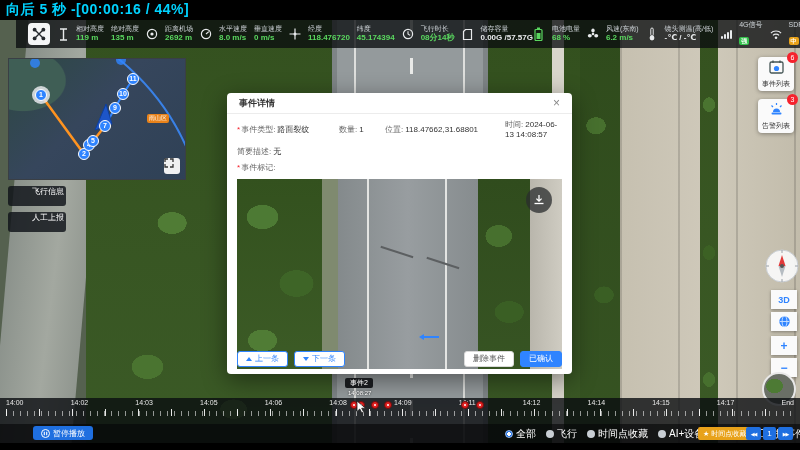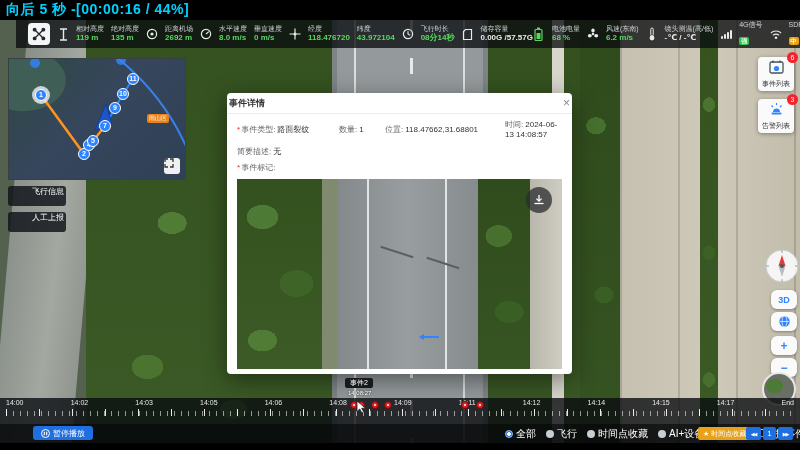--- a/index.html
+++ b/index.html
@@ -73,21 +73,21 @@
   .region-badge{position:absolute;left:138px;top:55px;background:#e8821a;color:#fff;font-size:6px;
     border-radius:2px;padding:0 2px;line-height:9px;}
   .map-expand{position:absolute;right:5px;bottom:5px;width:16px;height:16px;background:rgba(250,250,250,.95);
     border-radius:3px;display:flex;align-items:center;justify-content:center;}
   
   .panel-btn{position:absolute;left:8px;width:58px;height:20px;background:rgba(15,18,24,.82);border-radius:3px;
     display:flex;gap:20px;padding:0 4px;color:#fff;font-size:8px;white-space:nowrap;}
   
   .modal{position:absolute;left:227px;top:93px;width:345px;height:281px;background:#fff;border-radius:4px;
     box-shadow:0 6px 24px rgba(0,0,0,.45);font-size:8px;color:#333;}
-  .modal-header{height:21px;border-bottom:1px solid #ececec;display:flex;align-items:center;padding:0 2px;gap:18px;}
+  .modal-header{height:21px;border-bottom:1px solid #ececec;display:flex;align-items:center;padding:0 12px;gap:18px;}
   .modal-title{font-size:9px;font-weight:bold;color:#333;flex:1;}
   .modal-close{font-size:12px;color:#888;cursor:pointer;line-height:1;}
   .modal-body{padding:6px 10px 8px;}
   .field-row{display:flex;align-items:center;line-height:1.3;}
   .fl{color:#666;}.fv{color:#333;margin-left:2px;}
   .req{color:#f5222d;margin-right:1px;}
   .fcol-1{width:102px;}.fcol-2{width:46px;}.fcol-3{width:120px;}.fcol-4{flex:1;}
   .row-2{margin-top:6px;}
   .photo{position:relative;margin-top:5px;height:190px;background:#8d9193;overflow:hidden;}
   .ph-band{position:absolute;top:0;bottom:0;}
@@ -121,21 +121,21 @@
   .tri-up{width:0;height:0;border-left:3px solid transparent;border-right:3px solid transparent;border-bottom:4px solid #2f84ff;}
   .tri-down{width:0;height:0;border-left:3px solid transparent;border-right:3px solid transparent;border-top:4px solid #2f84ff;}
   .spacer{flex:1;}
   
   .side-btn{position:absolute;right:6px;width:36px;background:#fafafa;border-radius:4px;text-align:center;
     padding:3px 0 2px;box-shadow:0 1px 4px rgba(0,0,0,.35);}
   .side-btn .lbl{display:block;font-size:7px;color:#333;margin-top:1px;}
   .badge{position:absolute;right:-4px;top:-5px;min-width:11px;height:11px;border-radius:6px;background:#f5222d;
     color:#fff;font-size:7px;line-height:11px;padding:0 1px;}
   .compass{position:absolute;left:764px;top:248px;width:36px;height:36px;}
-  .mini-sq{position:absolute;left:771px;width:26px;height:19px;background:#fafafa;border-radius:6px;
+  .mini-sq{position:absolute;left:771px;width:26px;height:19px;background:#fafafa;border-radius:0;
     display:flex;align-items:center;justify-content:center;color:#2f84ff;font-weight:bold;box-shadow:0 1px 3px rgba(0,0,0,.35);}
   .streetview{position:absolute;left:762px;top:372px;width:34px;height:34px;border-radius:50%;border:2px solid #e8e8e8;
     background:radial-gradient(14px 12px at 35% 40%,#4d7a34 0 60%,#6a6f66 61%),#6a6f66;}
   
   .timeline{position:absolute;left:0;right:0;top:398px;height:26px;background:rgba(10,13,16,.8);}
   .tl-labels{display:flex;justify-content:space-between;padding:1px 6px 0;font-size:7px;color:#e8e8e8;}
   .tl-ticks-minor{position:absolute;left:6px;right:6px;top:13px;height:5px;
     background:repeating-linear-gradient(90deg,rgba(255,255,255,.55) 0 1px,transparent 1px 7px);}
   .tl-ticks-major{position:absolute;left:6px;right:6px;top:11px;height:7px;
     background:repeating-linear-gradient(90deg,rgba(255,255,255,.9) 0 1px,transparent 1px 33px);}
@@ -240,21 +240,21 @@
             <path d="M6 0.5 V11.5 M0.5 6 H11.5" stroke="#e8eaec" stroke-width="1.2"></path>
             <circle cx="6" cy="6" r="1.5" fill="#e8eaec"></circle>
           </svg>
       </span>
       <div class="tb-item">
         <span class="tb-label">经度</span>
           <span class="tb-value">118.476720</span>
       </div>
       <div class="tb-item">
         <span class="tb-label">纬度</span>
-          <span class="tb-value">43.972104</span>
+          <span class="tb-value">45.174394</span>
       </div>
       <span class="tb-icon">
         <svg width="12" height="12" viewBox="0 0 12 12">
             <circle cx="6" cy="6" r="4.6" fill="none" stroke="#e8eaec" stroke-width="1.2"></circle>
             <path d="M6 3.2 V6 L8 7.4" stroke="#e8eaec" stroke-width="1.1" fill="none"></path>
           </svg>
       </span>
       <div class="tb-item">
         <span class="tb-label">飞行时长</span>
           <span class="tb-value">08分14秒</span>
@@ -415,20 +415,33 @@
             <span class="line"></span>
         </div>
         <span class="photo-download">
           <svg width="12" height="12" viewBox="0 0 12 12">
               <path d="M6 1 V7 M3.4 4.6 L6 7.2 L8.6 4.6" fill="none" stroke="#fff" stroke-width="1.3"></path>
               <path d="M1.5 9.5 H10.5" stroke="#fff" stroke-width="1.3"></path>
             </svg>
         </span>
       </div>
     </div>
+    <div class="modal-footer">
+      <span class="btn btn-outline-blue">
+        <span class="tri-up"></span>
+        <span>上一条</span>
+      </span>
+      <span class="btn btn-outline-blue">
+        <span class="tri-down"></span>
+        <span>下一条</span>
+      </span>
+      <span class="spacer"></span>
+      <span class="btn btn-outline-gray">删除事件</span>
+      <span class="btn btn-primary">已确认</span>
+    </div>
   </div>
 
   <div class="side-btn" style="top:57px">
     <span class="badge">6</span>
     <svg width="15" height="14" viewBox="0 0 15 14">
         <rect x="1" y="2" width="13" height="11" rx="1.5" fill="none" stroke="#455" stroke-width="1.3"></rect>
         <path d="M4 0.5 V3 M11 0.5 V3" stroke="#455" stroke-width="1.3"></path>
         <circle cx="7.5" cy="8.5" r="2.6" fill="#2f84ff"></circle>
       </svg>
     <span class="lbl">事件列表</span>

